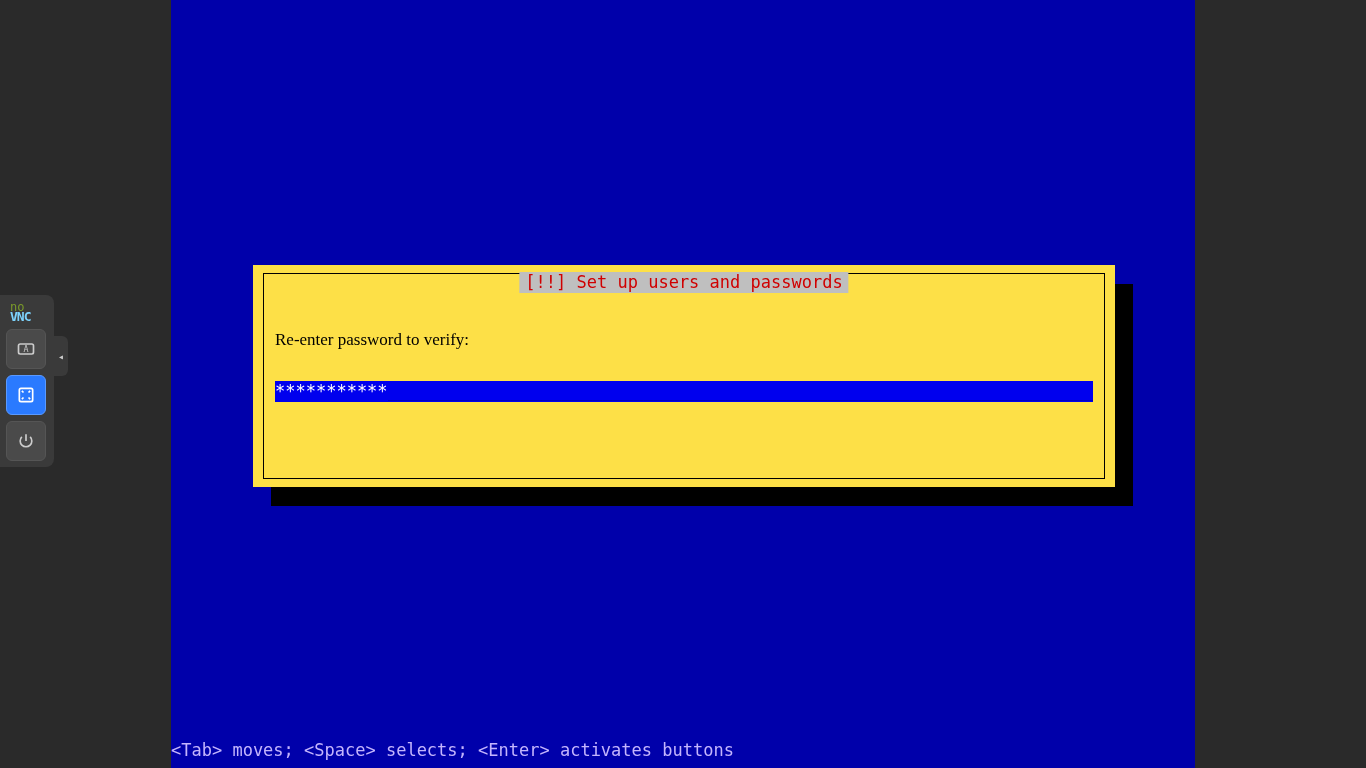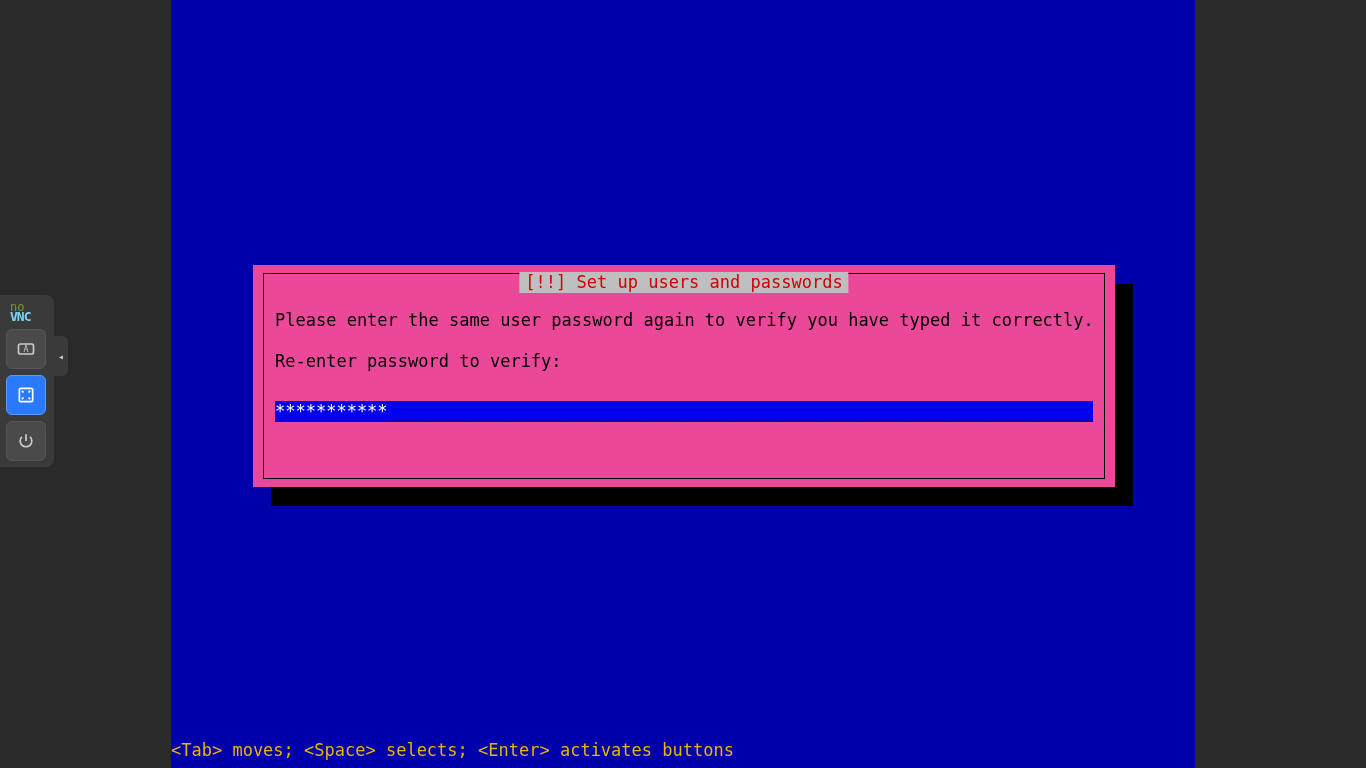--- a/index.html
+++ b/index.html
@@ -86,21 +86,21 @@
     height: 222px;
     background: #000;
   }
   
   .dialog {
     position: absolute;
     left: 82px;
     top: 265px;
     width: 862px;
     height: 222px;
-    background: #ec4899;
+    background: #fde047;
     color: #000;
   }
   
   .dialog-border {
     position: absolute;
     left: 10px;
     top: 8px;
     right: 10px;
     bottom: 8px;
     border: 1px solid #000;
@@ -116,21 +116,21 @@
     white-space: nowrap;
     font-weight: normal;
   }
   .dialog-content {
     position: absolute;
     left: 22px;
     right: 22px;
     top: 45px;
   }
   .instruction { color: #000; white-space: pre; }
-  .prompt { color: #000; margin-top: 20px; }
+  .prompt { color: #000; margin-top: 20px; font-family: Liberation Serif, serif; }
   .password-field {
     margin-top: 30px;
     height: 21px;
     background: #0000ee;
     color: #fff;
     width: 100%;
     font-family: inherit;
     border: none;
     display: flex;
     align-items: center;
@@ -148,21 +148,21 @@
     align-items: center;
   }
   .goback { color: #000; padding-left: 44px; cursor: pointer; }
   .continue { background: #d00000; color: #fff; padding: 0 1px; cursor: pointer; }
 
   
   .statusbar {
     position: absolute;
     left: 0;
     bottom: 8px;
-    color: #eab308;
+    color: #c4b5fd;
     white-space: pre;
   }
 </style>
 </head>
 <body>
 
 <div class="novnc-panel">
   <div class="novnc-logo">
     <div class="top">no</div>
     <div class="bot">VNC</div>
@@ -195,21 +195,20 @@
   <div class="dialog-shadow"></div>
 
   <div class="dialog">
     <div class="dialog-border">
       <div class="dialog-title-wrap">
         <span>[!!] </span><span>Set up users and passwords</span><span> </span>
       </div>
     </div>
 
     <div class="dialog-content">
-      <div class="instruction">Please enter the same user password again to verify you have typed it correctly.</div>
       <div class="prompt">Re-enter password to verify:</div>
       <div class="password-field">
         <span class="password-stars">***********</span>
           <span class="password-underscores">_______________________________________________________________________________________</span>
       </div>
     </div>
 
   </div>
 
   <div class="statusbar">&lt;Tab&gt; moves; &lt;Space&gt; selects; &lt;Enter&gt; activates buttons</div>

